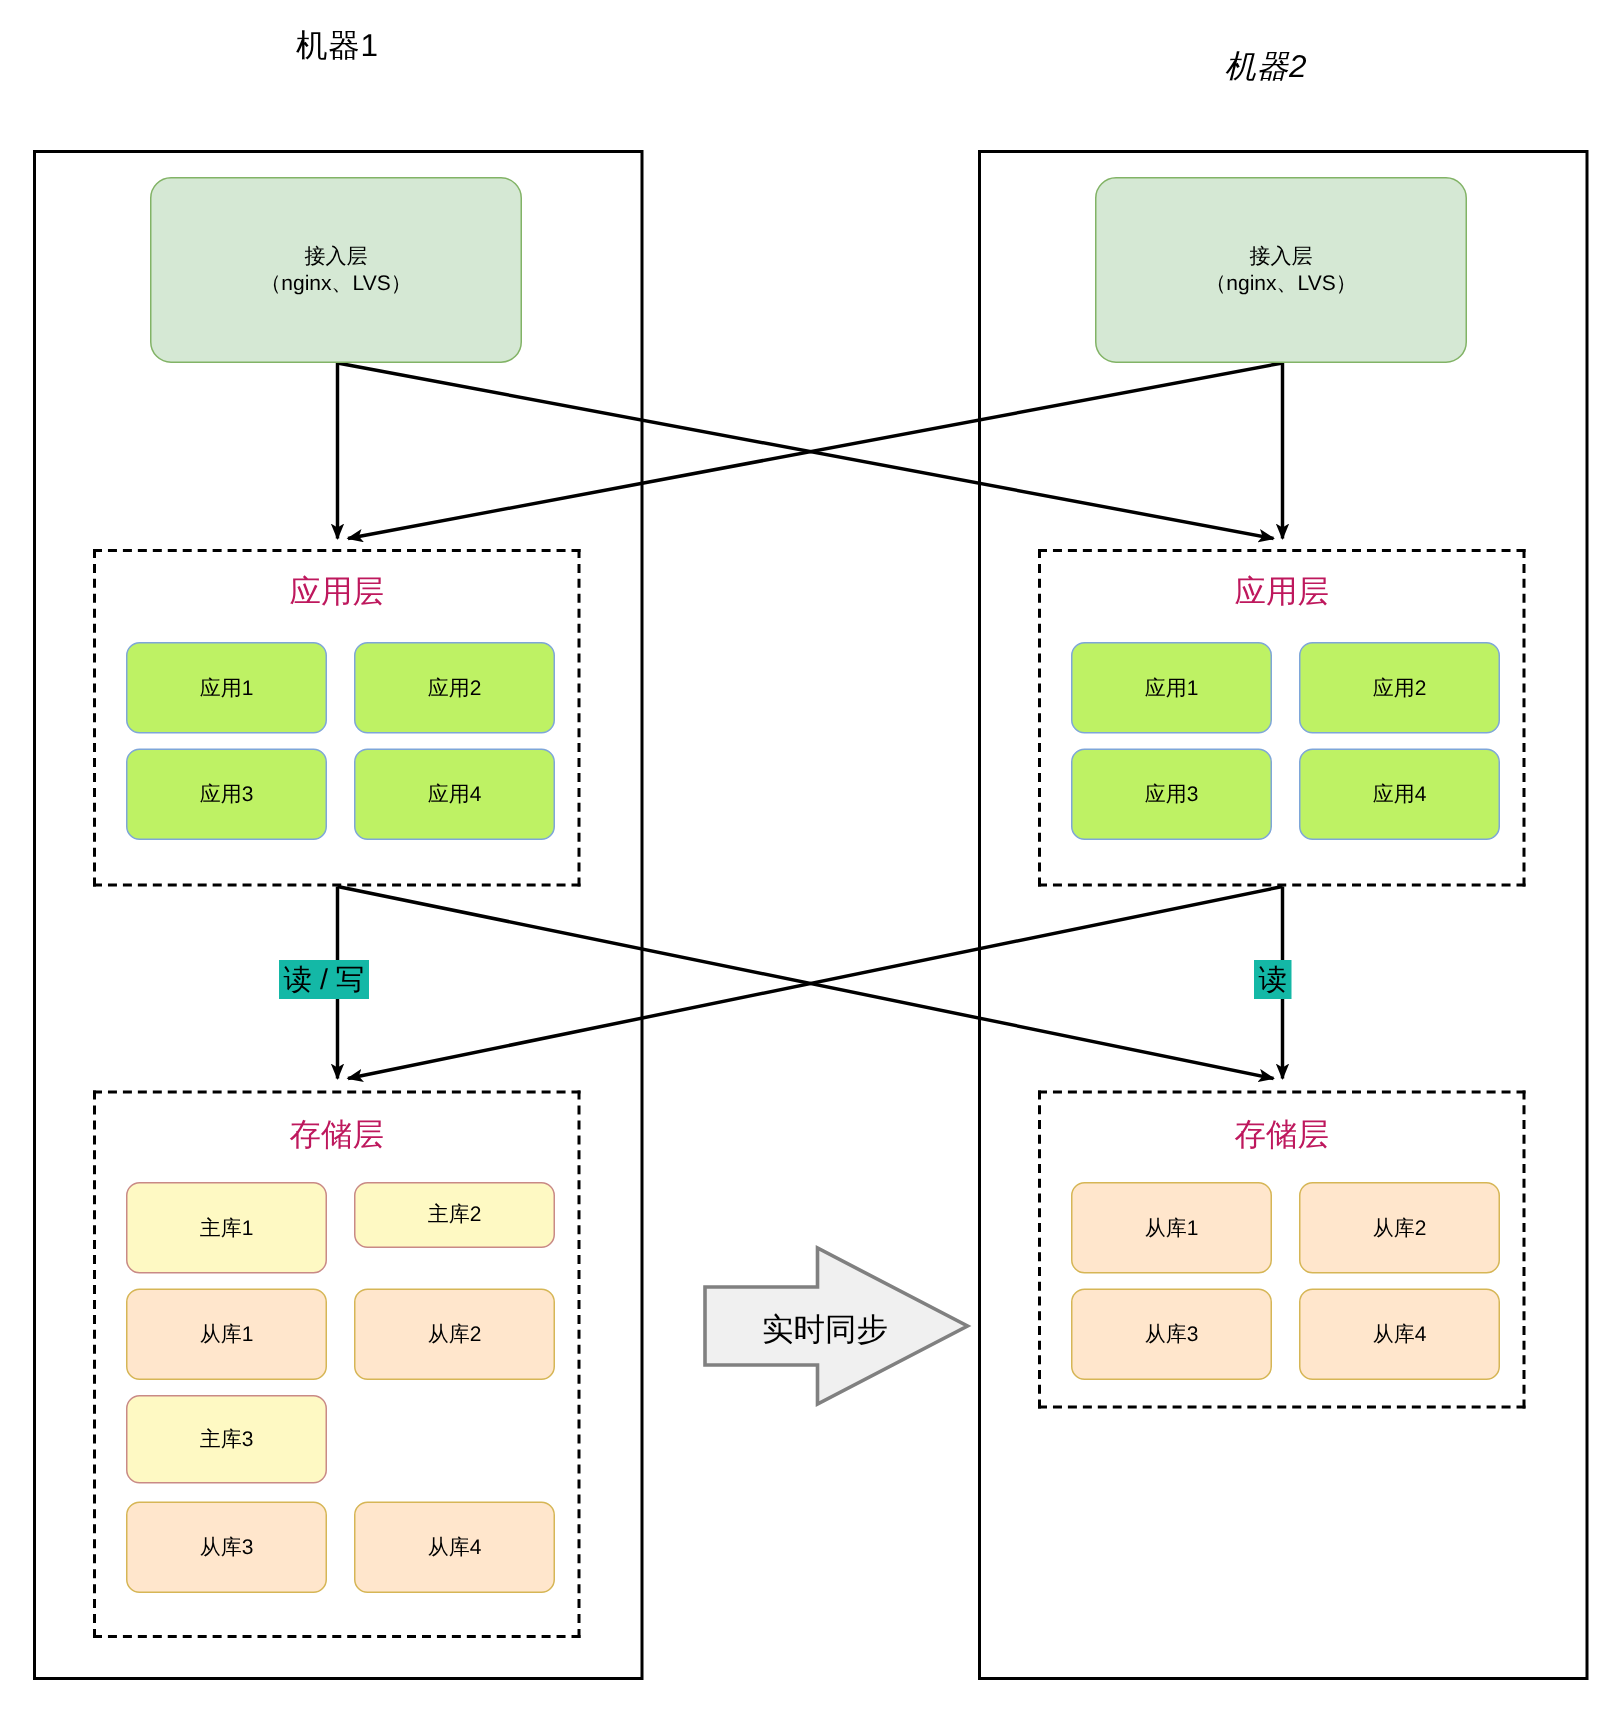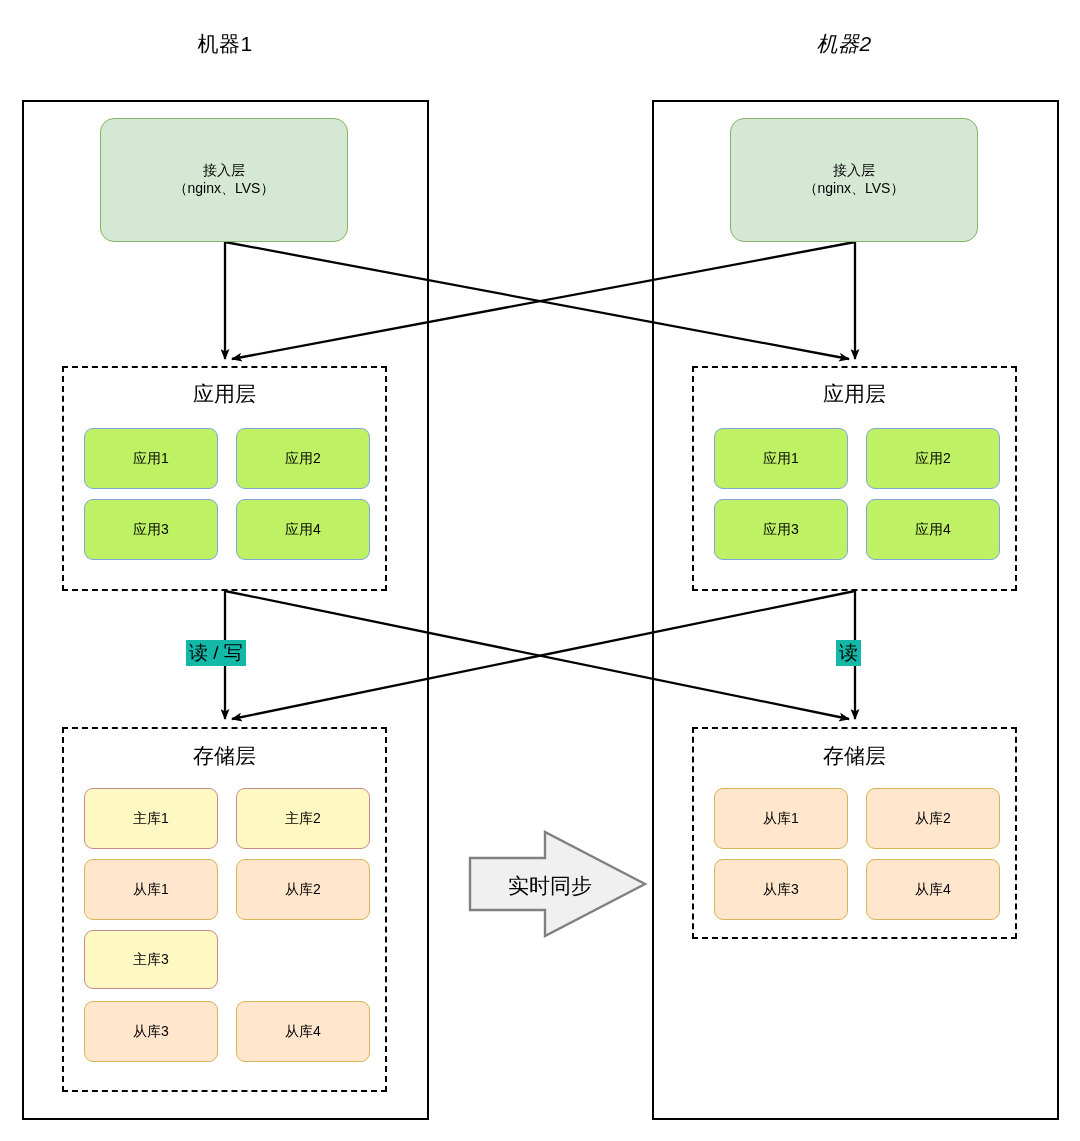--- a/index.html
+++ b/index.html
@@ -43,21 +43,21 @@
     position: absolute;
     border: 2.5px dashed #000000;
     background: transparent;
     box-sizing: border-box;
   }
   .layer-title {
     position: absolute;
     width: 100%;
     text-align: center;
     font-size: 21px;
-    color: #000000;
+    color: #be185d;
     white-space: nowrap;
   }
   .node {
     position: absolute;
     box-sizing: border-box;
     display: flex;
     align-items: center;
     justify-content: center;
     font-size: 14px;
     color: #000000;
@@ -100,21 +100,21 @@
     color: #000000;
     white-space: nowrap;
     text-align: center;
   }
 </style>
 </head>
 <body>
 
 <div id="canvas">
 
-  <div class="machine-title" style="left:145px; top:30px; width:160px;">机器1</div>
+  <div class="machine-title" style="left:145px; top:16px; width:160px;">机器1</div>
   <div class="machine-title" style="left:764px; top:30px; width:160px;font-style:italic;">机器2</div>
 
   <div class="machine-frame" style="left:22px; top:100px; width:407px; height:1020px;"></div>
   <div class="machine-frame" style="left:652px; top:100px; width:407px; height:1020px;"></div>
 
   <svg class="svg-layer" viewBox="0 0 1080 1141">
     <defs>
       <marker id="arrowhead" markerWidth="11" markerHeight="9" refX="10" refY="4.5" orient="auto" markerUnits="userSpaceOnUse">
         <path d="M0,0 L11,4.5 L0,9 L2.6,4.5 Z" fill="#000000"></path>
       </marker>
@@ -149,21 +149,21 @@
   <div class="layer-group" style="left:62px; top:366px; width:325px; height:225px;"></div>
   <div class="layer-title" style="left:62px; top:380px; width:325px;">应用层</div>
   <div class="node node-app" style="left:84px; top:428px; width:134px; height:61px;">应用1</div>
   <div class="node node-app" style="left:236px; top:428px; width:134px; height:61px;">应用2</div>
   <div class="node node-app" style="left:84px; top:499px; width:134px; height:61px;">应用3</div>
   <div class="node node-app" style="left:236px; top:499px; width:134px; height:61px;">应用4</div>
 
   <div class="layer-group" style="left:62px; top:727px; width:325px; height:365px;"></div>
   <div class="layer-title" style="left:62px; top:742px; width:325px;">存储层</div>
   <div class="node node-master" style="left:84px; top:788px; width:134px; height:61px;">主库1</div>
-  <div class="node node-master" style="left:236px; top:788px; width:134px; height:61px;">主库2</div>
+  <div class="node node-master" style="left:236px; top:788px; width:134px; height:44px;">主库2</div>
   <div class="node node-slave" style="left:84px; top:859px; width:134px; height:61px;">从库1</div>
   <div class="node node-slave" style="left:236px; top:859px; width:134px; height:61px;">从库2</div>
   <div class="node node-master" style="left:84px; top:930px; width:134px; height:59px;">主库3</div>
   <div class="node node-slave" style="left:84px; top:1001px; width:134px; height:61px;">从库3</div>
   <div class="node node-slave" style="left:236px; top:1001px; width:134px; height:61px;">从库4</div>
 
   <div class="node node-access" style="left:730px; top:118px; width:248px; height:124px;">接入层
 （nginx、LVS）</div>
 
   <div class="layer-group" style="left:692px; top:366px; width:325px; height:225px;"></div>

